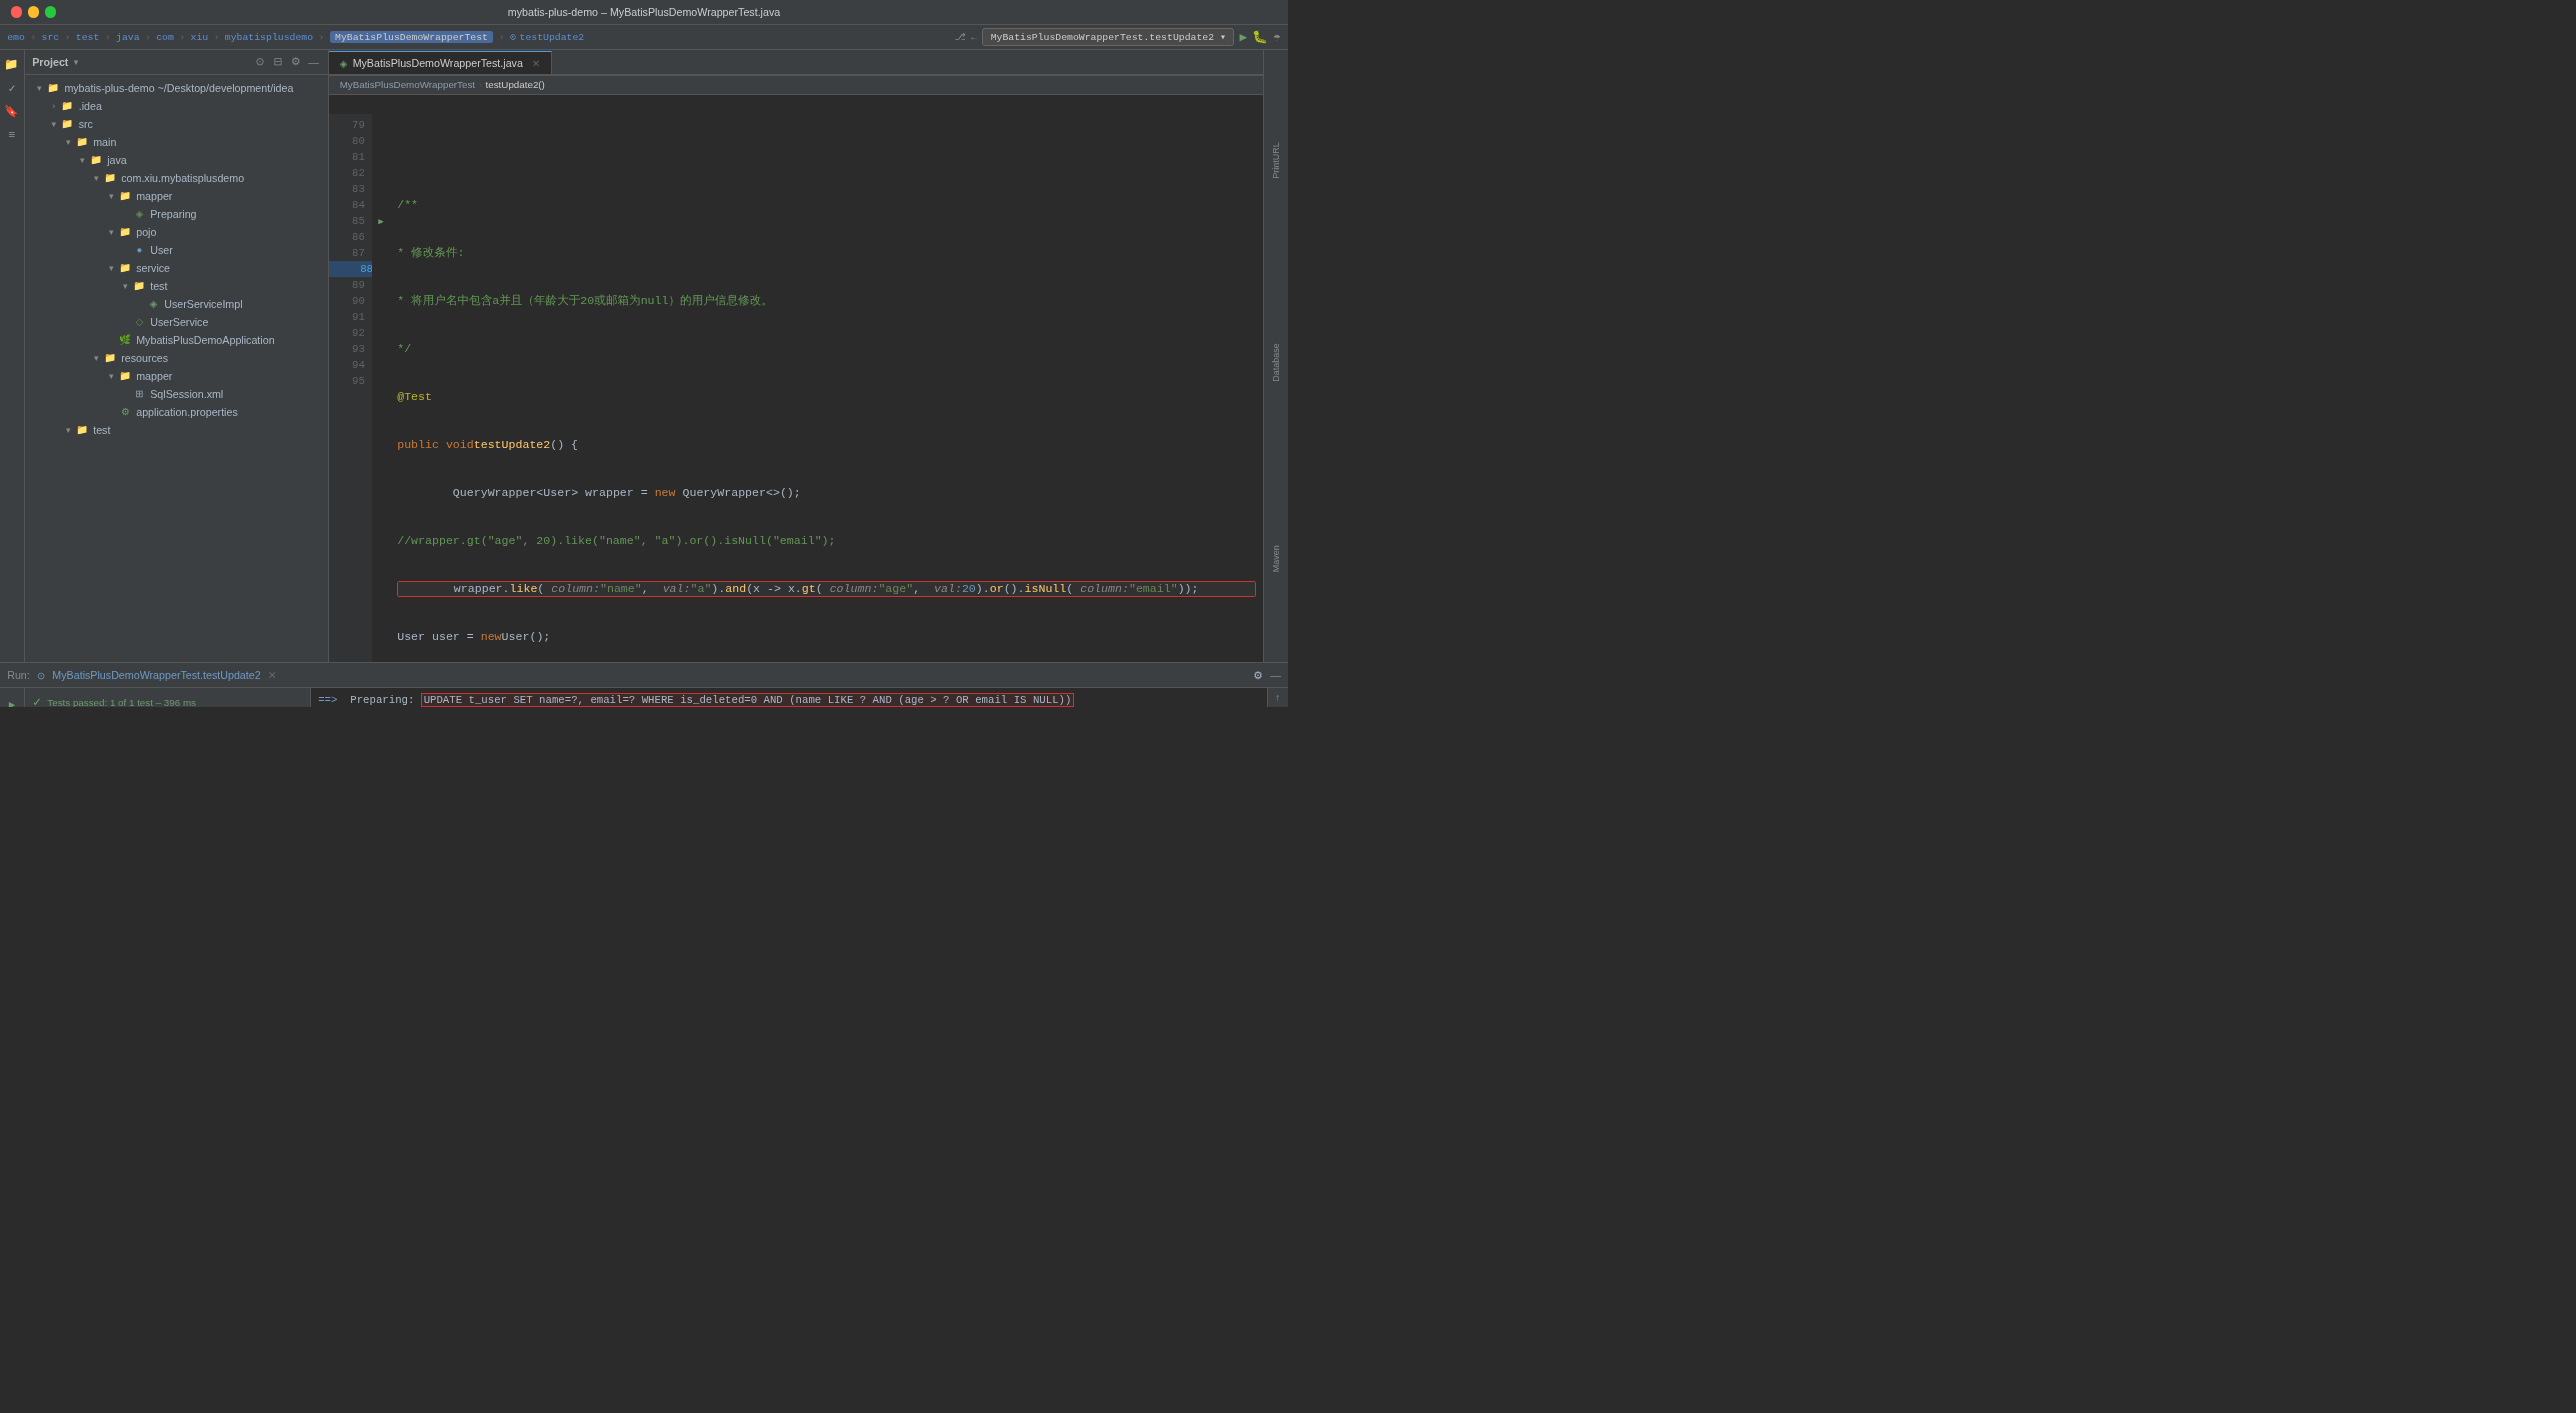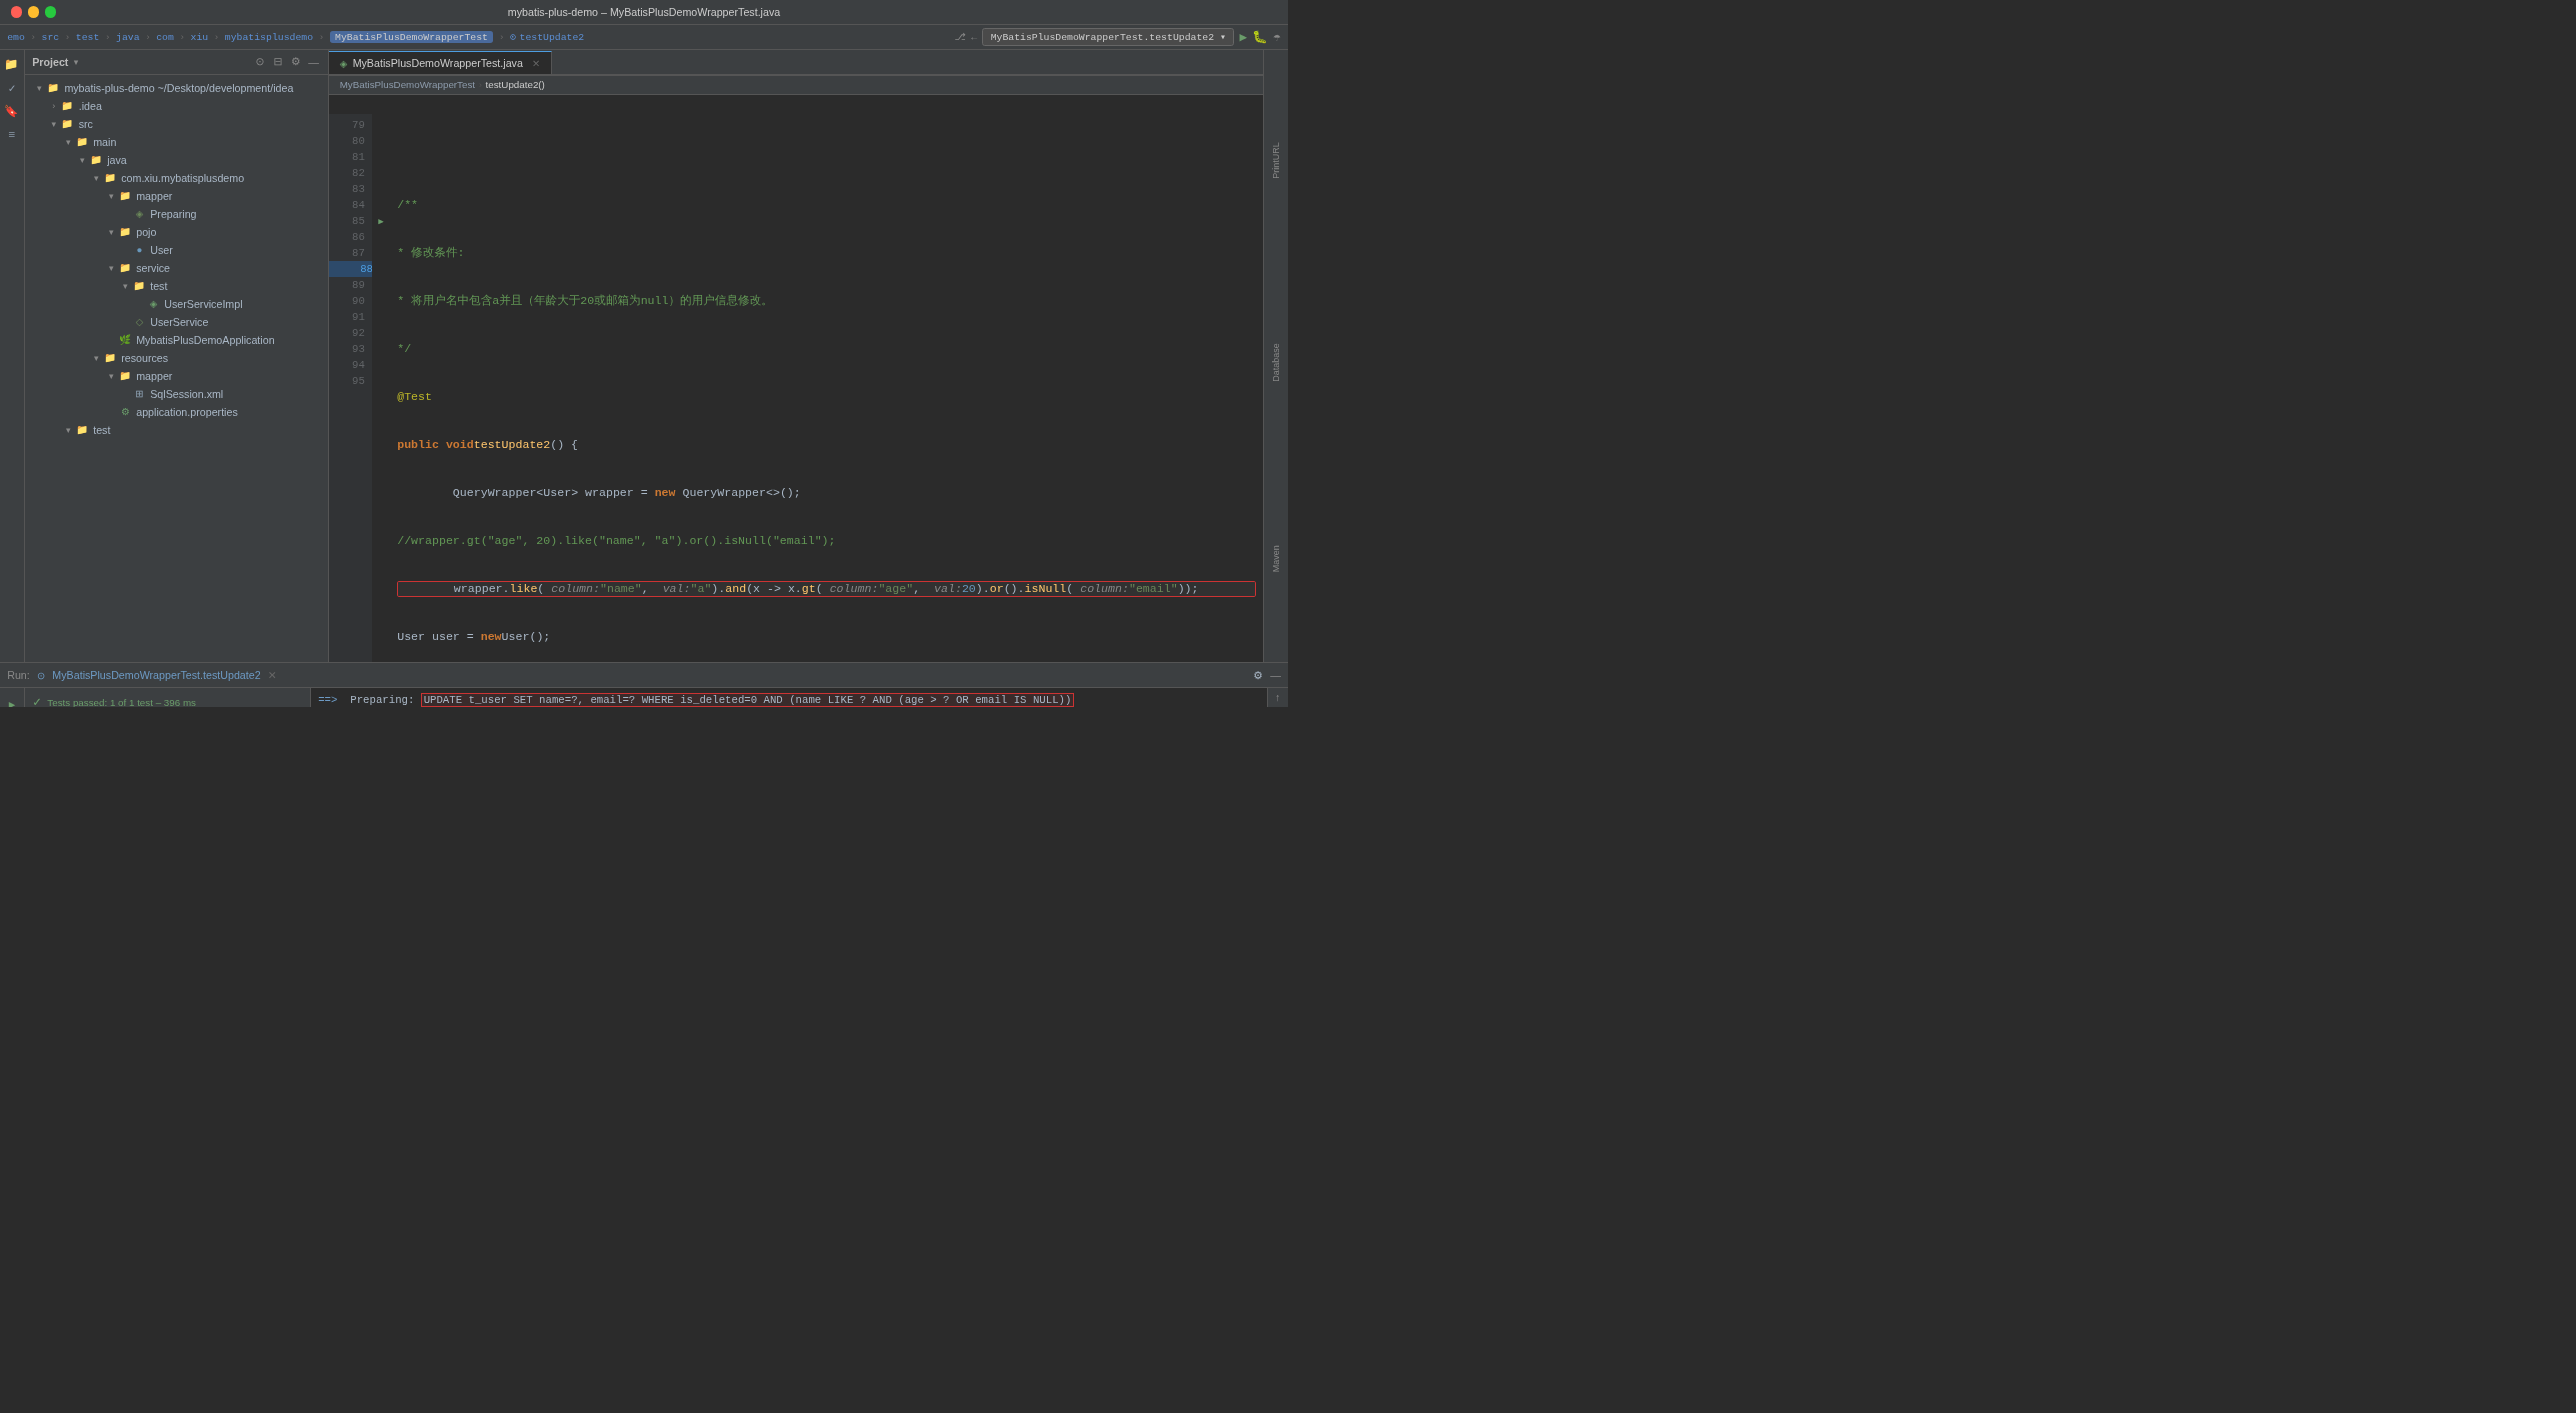--- a/index.html
+++ b/index.html
@@ -208,21 +208,21 @@
     .code-lines {
       flex: 1;
       padding: 3.6px 7.2px;
       line-height: 16px;
       font-size: 11.6px;
       white-space: pre;
     }
     .code-line { height: 16px; display: flex; align-items: center; }
 
     
-    .kw { color: #cc7832; font-weight: bold; }
+    .kw { color: #cc7832; }
     .cm { color: #629755; }
     .st { color: #6a8759; }
     .cl { color: #a9b7c6; }
     .fn { color: #ffc66d; }
     .an { color: #bbb529; }
     .num { color: #6897bb; }
     .param-hint { color: #888; font-style: italic; }
 
     
     .sidebar-icons-right {

